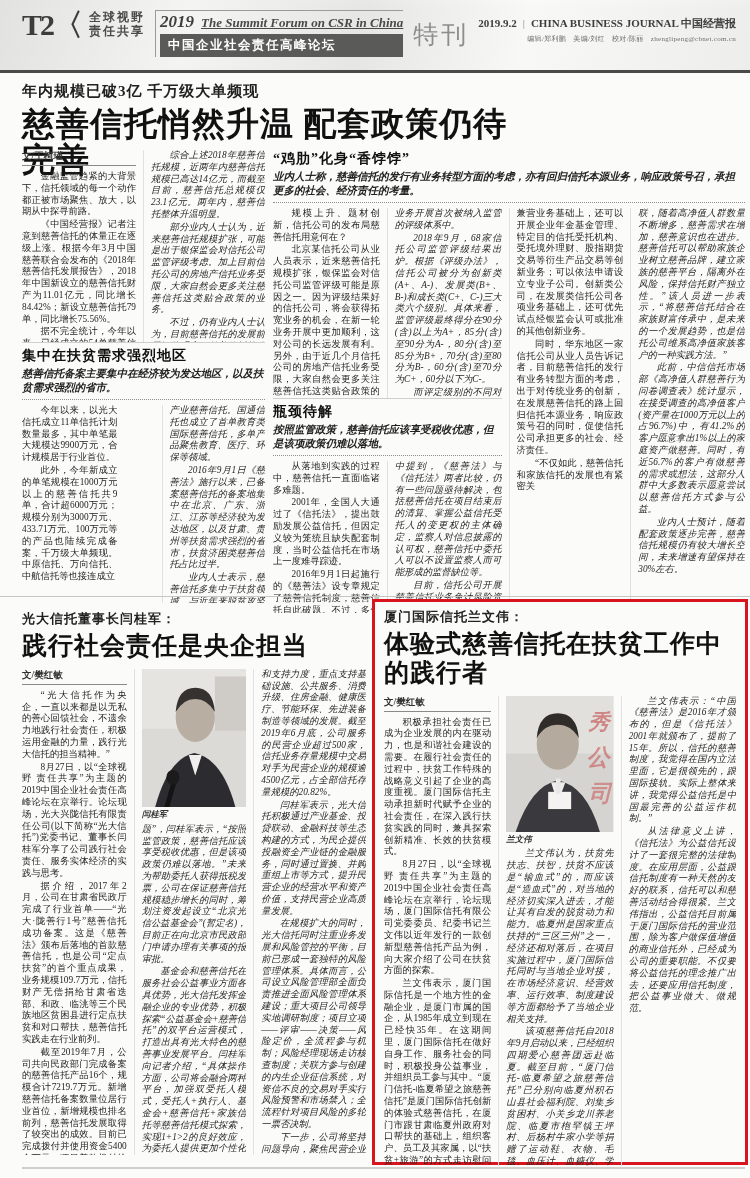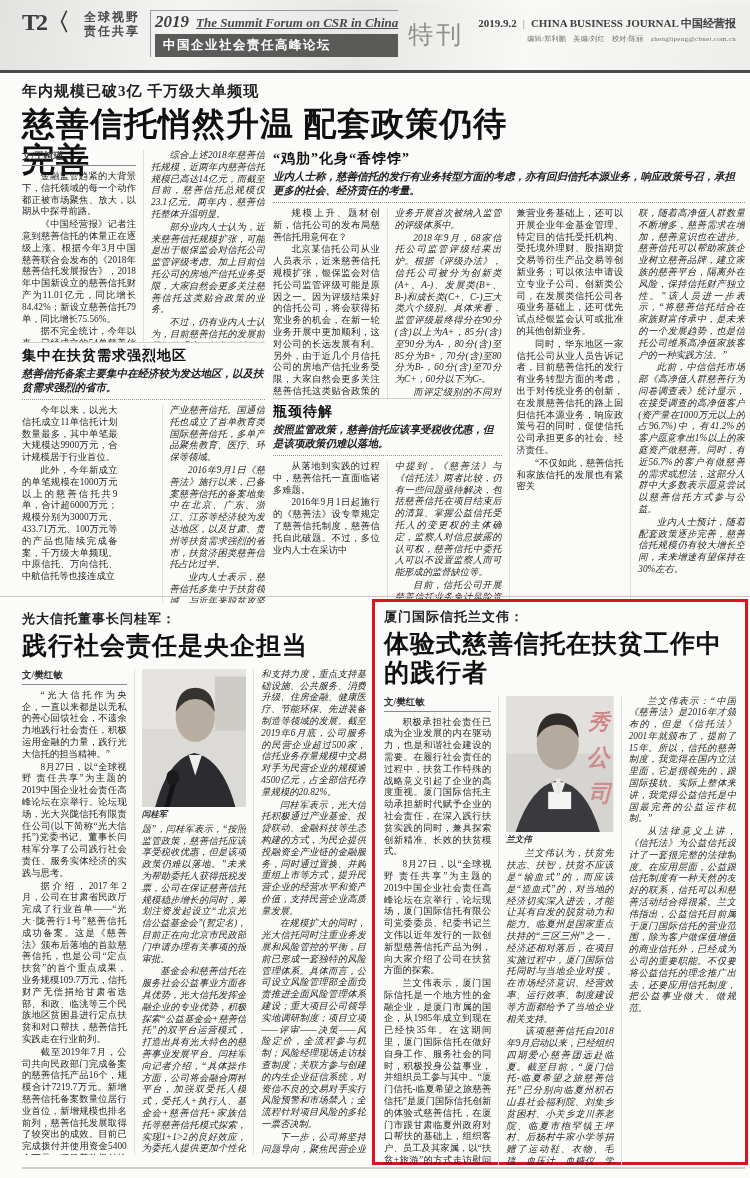--- a/index.html
+++ b/index.html
@@ -6,21 +6,21 @@
   .page{position:relative;width:750px;height:1178px;margin:0 auto;background:#fbfbf9;
         font-family:"Liberation Serif","DejaVu Serif",serif;color:#1e1e1e;overflow:hidden;}
   
   .hdr{position:absolute;left:0;top:0;width:750px;height:70px;
        background:linear-gradient(100deg,#e2e2e1 0%,#f4f4f2 25%,#e6e6e4 48%,#f8f8f6 70%,#ededeb 100%);
        border-bottom:3px solid #4a4a4a;}
   .hdr:before{content:"";position:absolute;left:0;top:0;width:100%;height:100%;
        background:radial-gradient(120% 90% at 80% -40%,rgba(255,255,255,.8),rgba(255,255,255,0) 60%),
                   radial-gradient(90% 120% at 30% 160%,rgba(190,190,188,.35),rgba(190,190,188,0) 55%);}
   .hdr-in{position:absolute;left:22px;top:10px;right:14px;display:flex;align-items:flex-start;}
-  .edition{font-size:24px;font-weight:bold;color:#3c3c3c;line-height:1;letter-spacing:-2px;margin-right:16px;}
+  .edition{font-size:30px;font-weight:bold;color:#3c3c3c;line-height:1;letter-spacing:-2px;margin-right:8px;}
   .masthead{font-size:12px;font-weight:bold;color:#4a4a4a;line-height:1.2;letter-spacing:2px;margin-right:10px;}
   .banner{margin-right:10px;border-left:1px solid #9a9a9a;border-top:1px solid #9a9a9a;padding:1px 0 0 4px;}
   .banner-top{white-space:nowrap;}
   .banner-yr{font-size:17px;font-weight:bold;font-style:italic;color:#3f3f3f;margin-right:3px;}
   .banner-en{font-size:13px;font-weight:bold;font-style:italic;color:#4a4a4a;text-decoration:underline;}
   .banner-box{margin-top:2px;background:#5a5a58;color:#fff;font-family:"Liberation Sans",sans-serif;
               font-size:12.5px;font-weight:bold;letter-spacing:1.5px;padding:3px 8px;white-space:nowrap;}
   .special{font-size:25px;color:#8d8d8b;letter-spacing:3px;margin-top:8px;}
   .hdr-right{margin-left:auto;text-align:right;margin-top:6px;}
   .dateline{font-size:11px;font-weight:bold;color:#3d3d3d;white-space:nowrap;}
@@ -150,20 +150,21 @@
               <p>而评定级别的不同对信托公司后续的业务开展有很大影响。</p>
             </div>
         </div>
         <div class="rule-top">
           <div class="sec-title">瓶颈待解</div>
           <div class="sec-sub">按照监管政策，慈善信托应该享受税收优惠，但是该项政策仍难以落地。</div>
         </div>
         <div class="cols d">
           <div class="col">
               <p>从落地到实践的过程中，慈善信托一直面临诸多难题。</p>
+              <p>2001年，全国人大通过了《信托法》，提出鼓励发展公益信托，但因定义较为笼统且缺失配套制度，当时公益信托在市场上一度难寻踪迹。</p>
               <p>2016年9月1日起施行的《慈善法》设专章规定了慈善信托制度，慈善信托自此破题。不过，多位业内人士在采访中</p>
             </div>
           <div class="col">
               <p class="cont">中提到，《慈善法》与《信托法》两者比较，仍有一些问题亟待解决，包括慈善信托在项目结束后的清算、掌握公益信托受托人的变更权的主体确定，监察人对信息披露的认可权，慈善信托中委托人可以不设置监察人而可能形成的监督缺位等。</p>
               <p>目前，信托公司开展慈善信托业务免计风险资本，免予认购信托业保障基金，但税收优惠等配套政策仍难以落地。</p>
             </div>
         </div>
       </div>
       <div class="lr-half">
         <div class="cols e">

